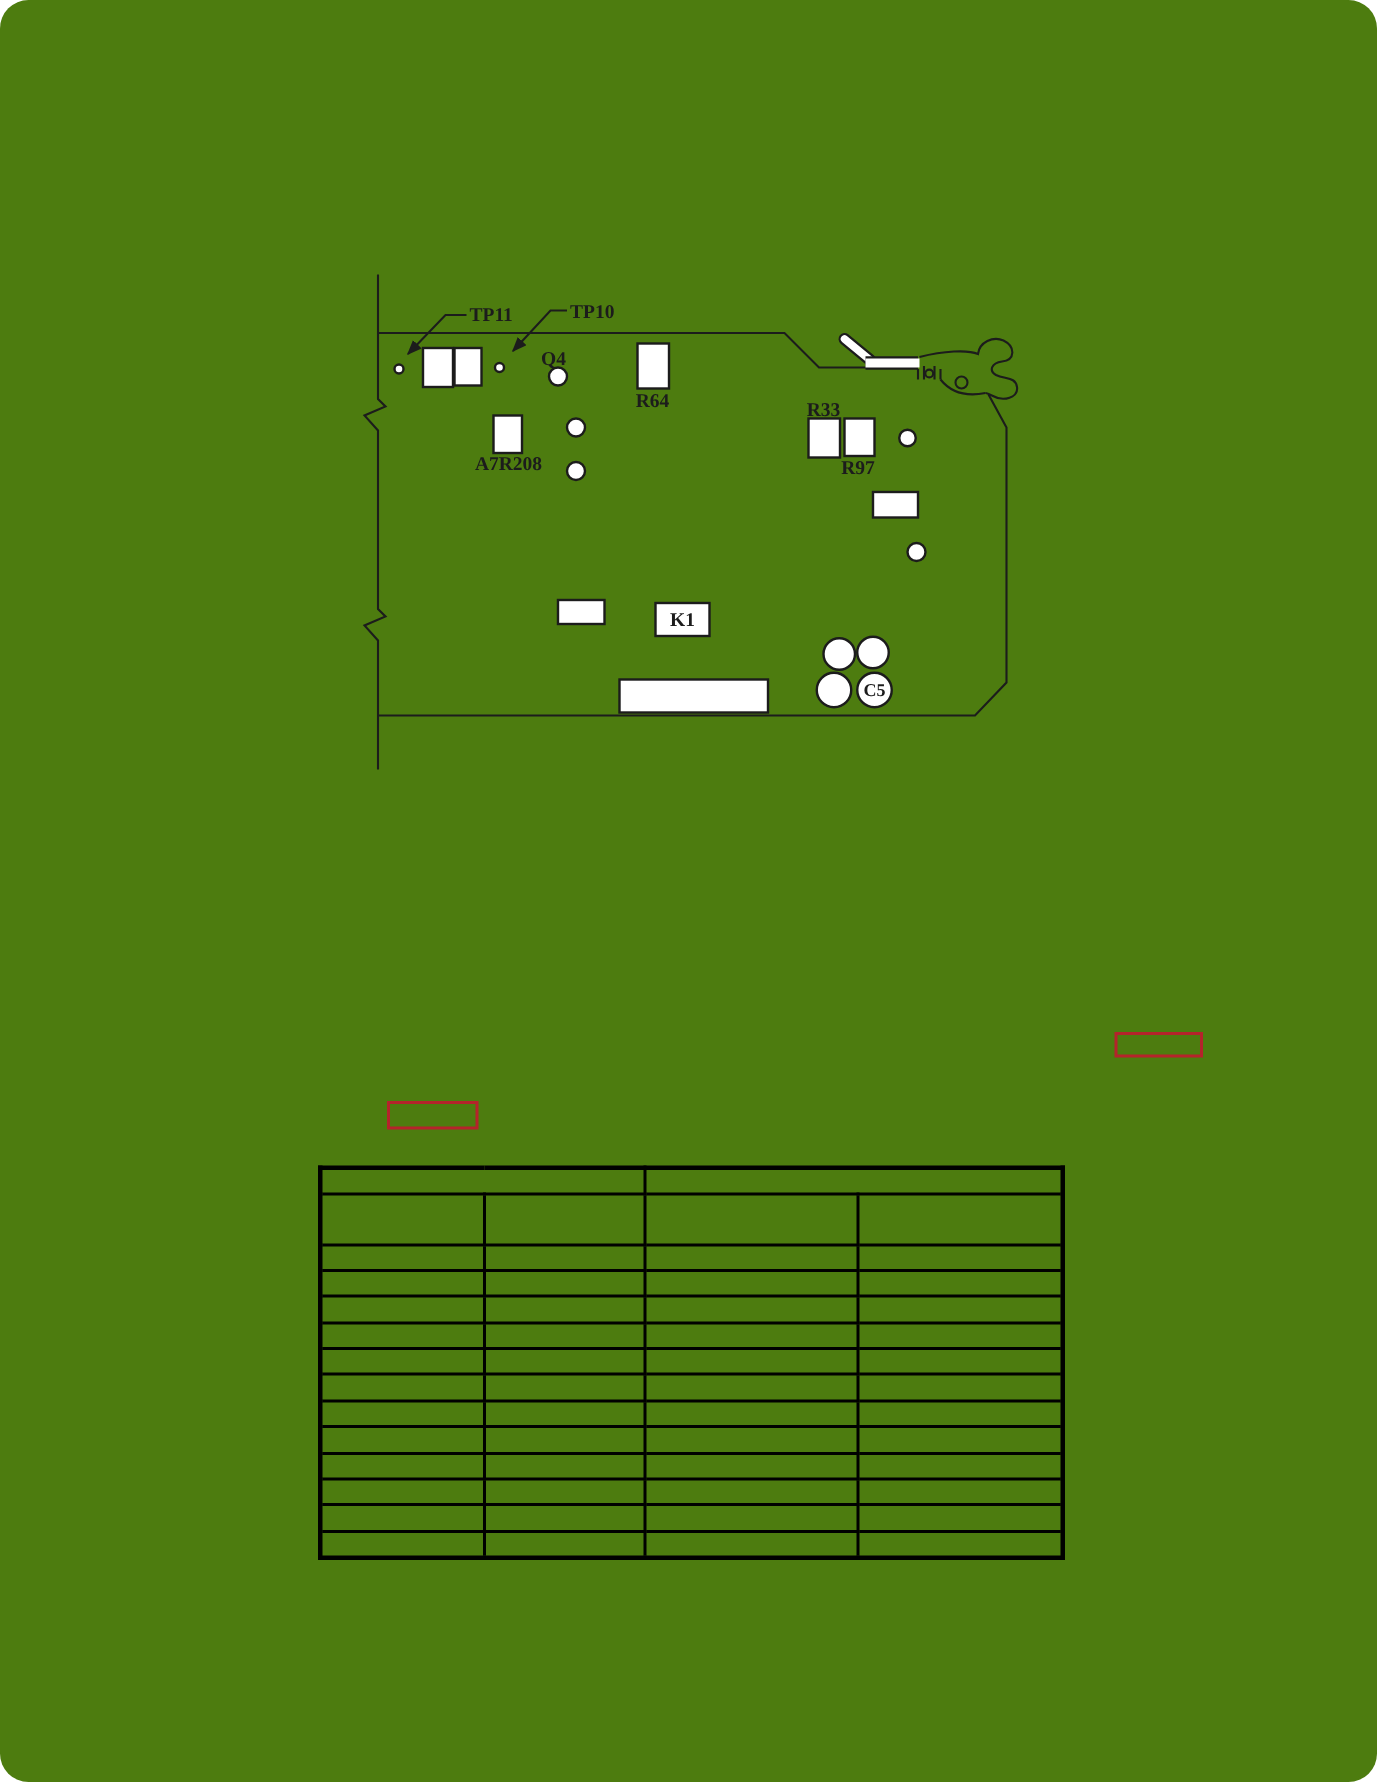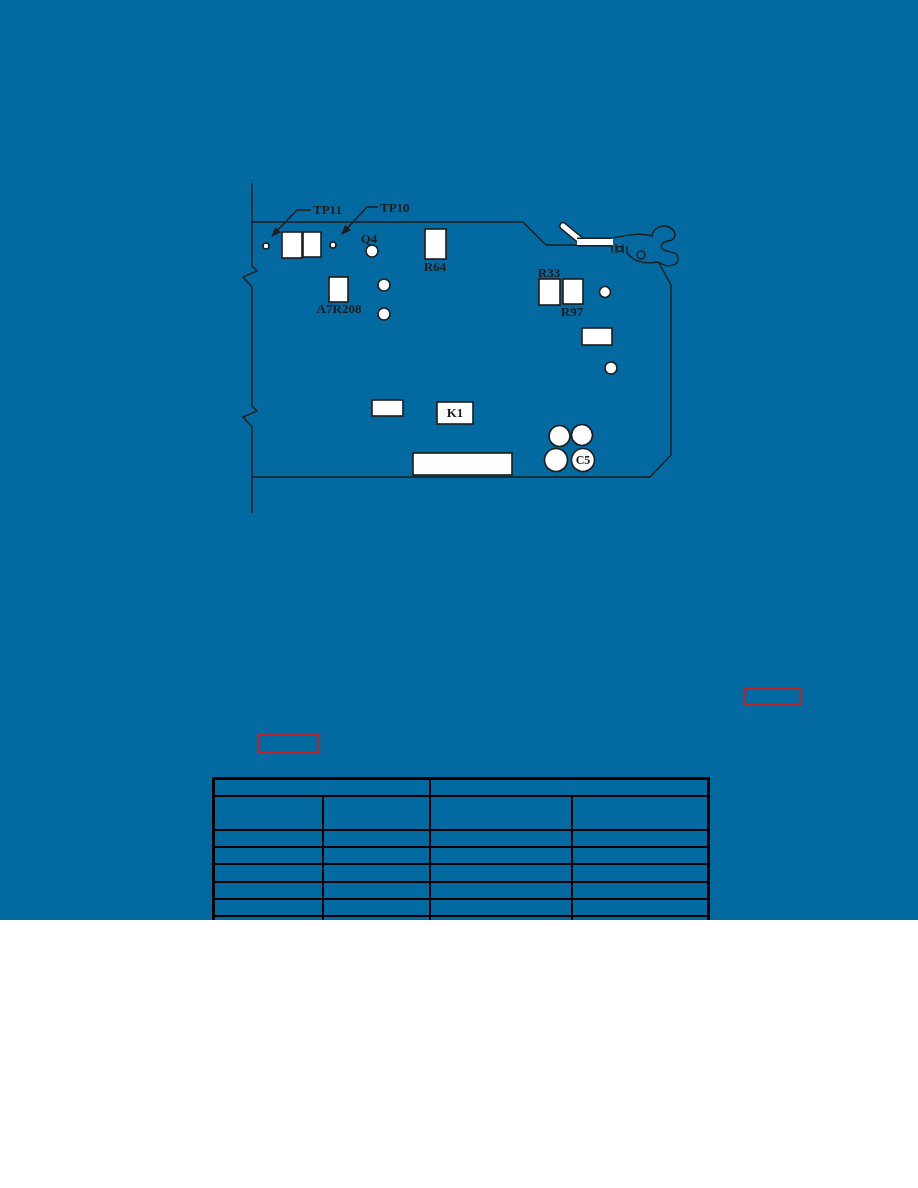--- a/index.html
+++ b/index.html
@@ -1,21 +1,22 @@
 <!DOCTYPE html>
 <html><head>
 <meta charset="utf-8">
 <style>
   html,body{margin:0;padding:0;background:#ffffff;}
   .page{
     position:relative;
-    width:918px;height:920px;
-    background:#0369a1;
+    width:918px;height:1188px;
+    background:#4d7c0f;
     font-family:"Liberation Serif",serif;
     overflow:hidden;
+    border-radius:19px;
   }
   svg.board{position:absolute;left:0;top:0;}
   svg.board .ln{stroke:#1c1c1c;stroke-width:1.4;fill:none;}
   svg.board .comp{stroke:#1c1c1c;stroke-width:1.6;fill:#ffffff;}
   svg.board text{
     font-family:"Liberation Serif",serif;
     font-weight:bold;
     fill:#1c1c1c;
   }
   .lbl13{font-size:13px;}

